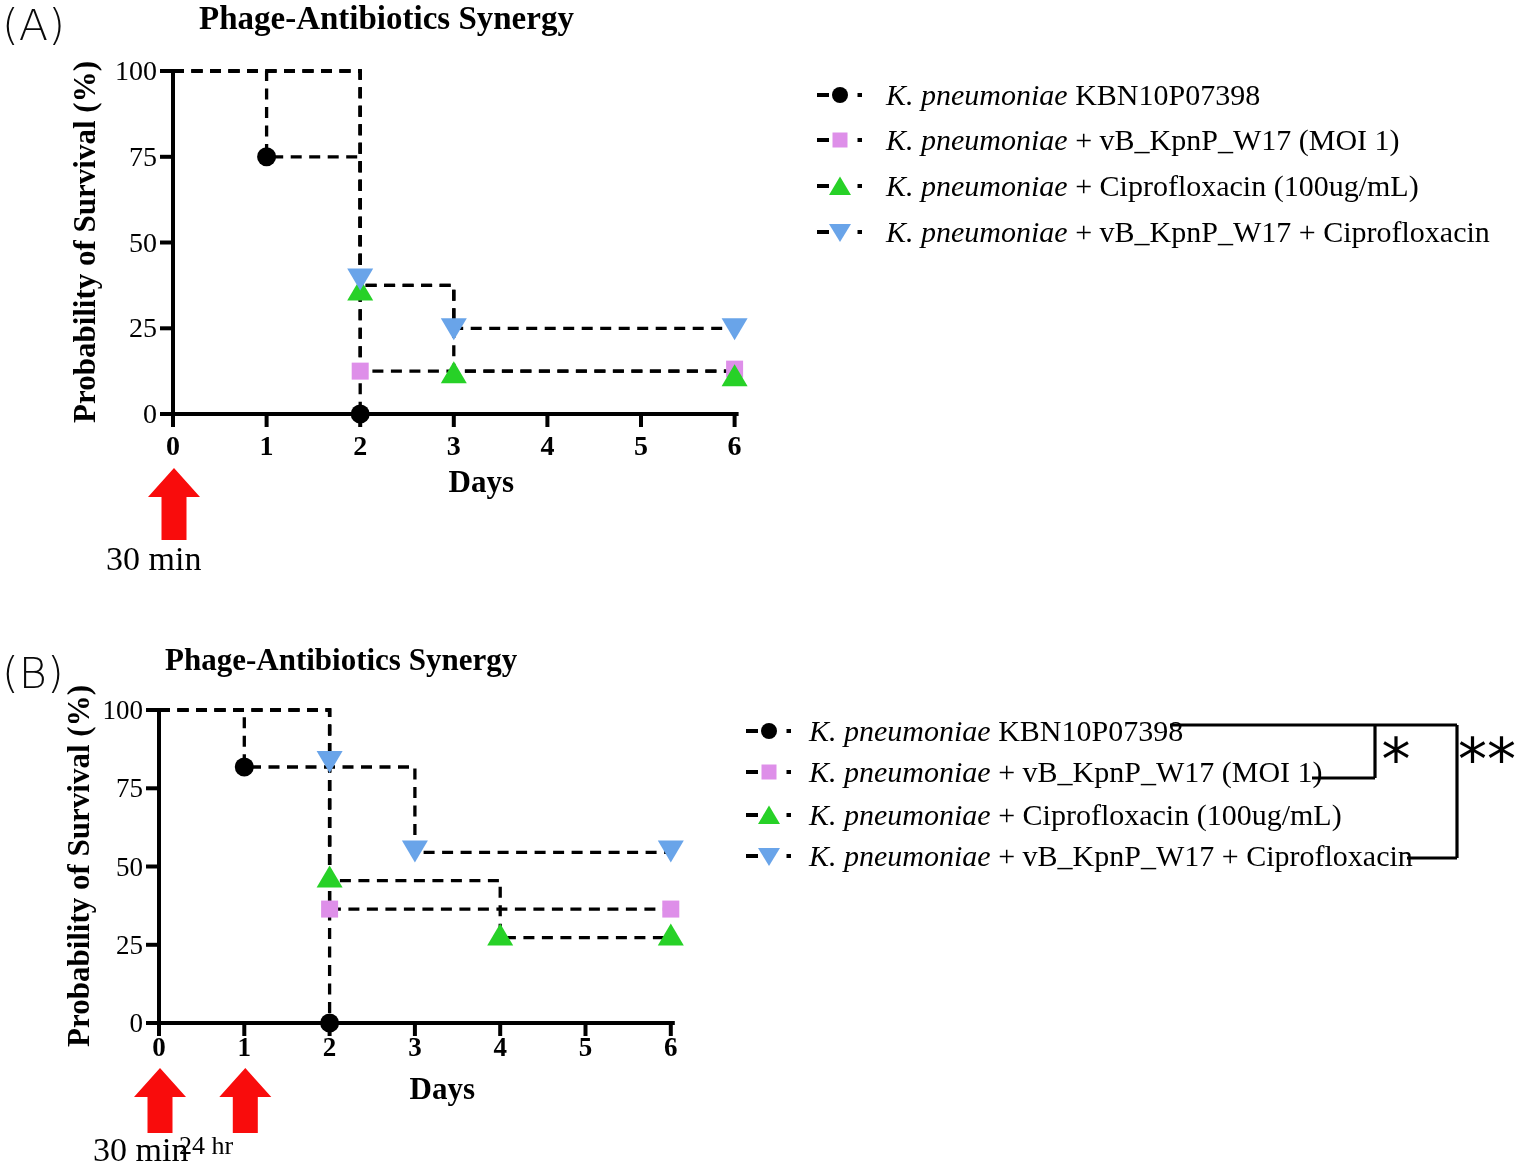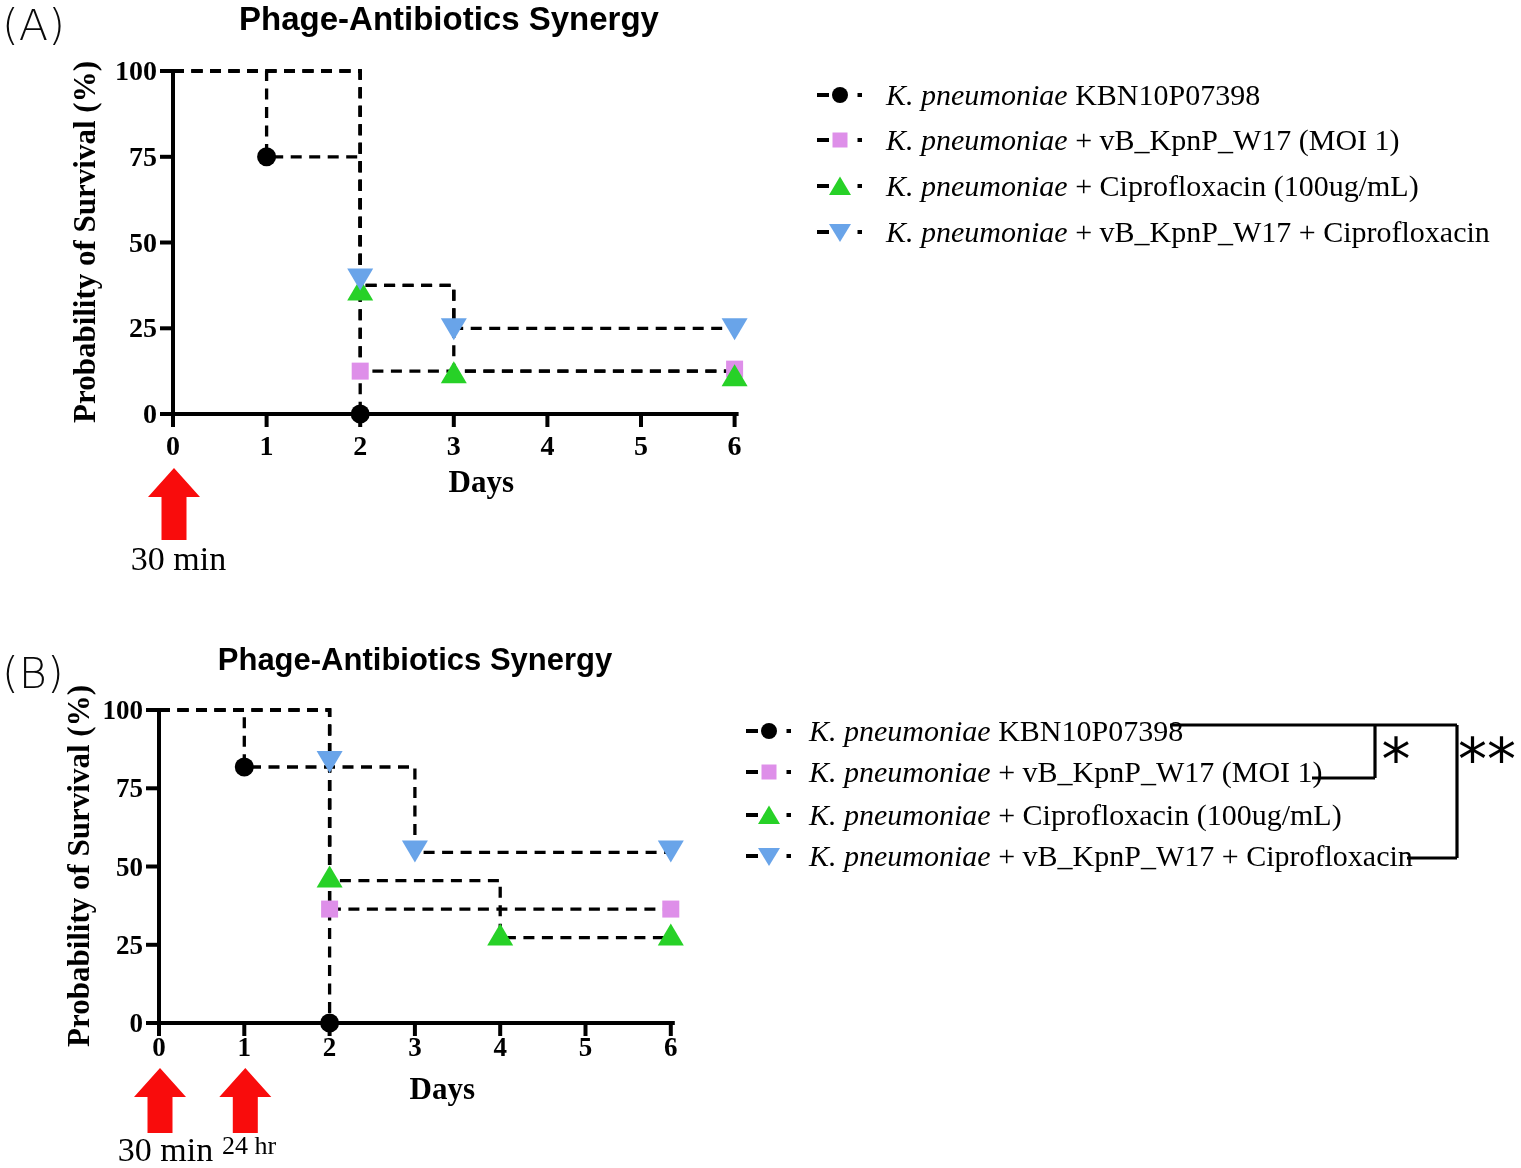--- a/index.html
+++ b/index.html
@@ -1,27 +1,27 @@
 <!DOCTYPE html>
 <html><head>
 <meta charset="utf-8">
 <style>
   html,body{margin:0;padding:0;background:#fff;}
   #app{position:relative;width:1521px;height:1168px;background:#ffffff;overflow:hidden;
        font-family:"Liberation Serif",serif;color:#000;}
   .abs{position:absolute;}
   .panel-letter{font-family:"DejaVu Sans","Liberation Sans",sans-serif;font-weight:200;
                 font-size:43px;line-height:1;color:#0a0a0a;}
-  .chart-title{font-family:Liberation Sans, sans-serif;font-weight:bold;text-align:center;
+  .chart-title{font-family:Liberation Serif, serif;font-weight:bold;text-align:left;
                letter-spacing:0px;white-space:nowrap;}
   .ylab{font-weight:bold;text-align:center;white-space:nowrap;transform:rotate(-90deg);}
-  .yticklab{font-weight:bold;text-align:right;line-height:34px;}
+  .yticklab{font-weight:normal;text-align:right;line-height:34px;}
   .xticklab{font-weight:bold;text-align:center;line-height:32px;}
   .xlab{font-weight:bold;text-align:right;}
-  .arrowlab{text-align:center;white-space:nowrap;}
+  .arrowlab{text-align:left;white-space:nowrap;}
   .legend-row{display:flex;align-items:center;height:32px;}
   .legend-text{white-space:nowrap;font-size:30px;}
   .legend-text .sp-it{font-style:italic;}
   .legend-glyph{flex:0 0 auto;}
   .sig-star{font-family:"DejaVu Sans","Liberation Sans",sans-serif;font-size:58px;
             line-height:1;text-align:center;}
   svg{display:block;}
 </style>
 </head>
 <body>

